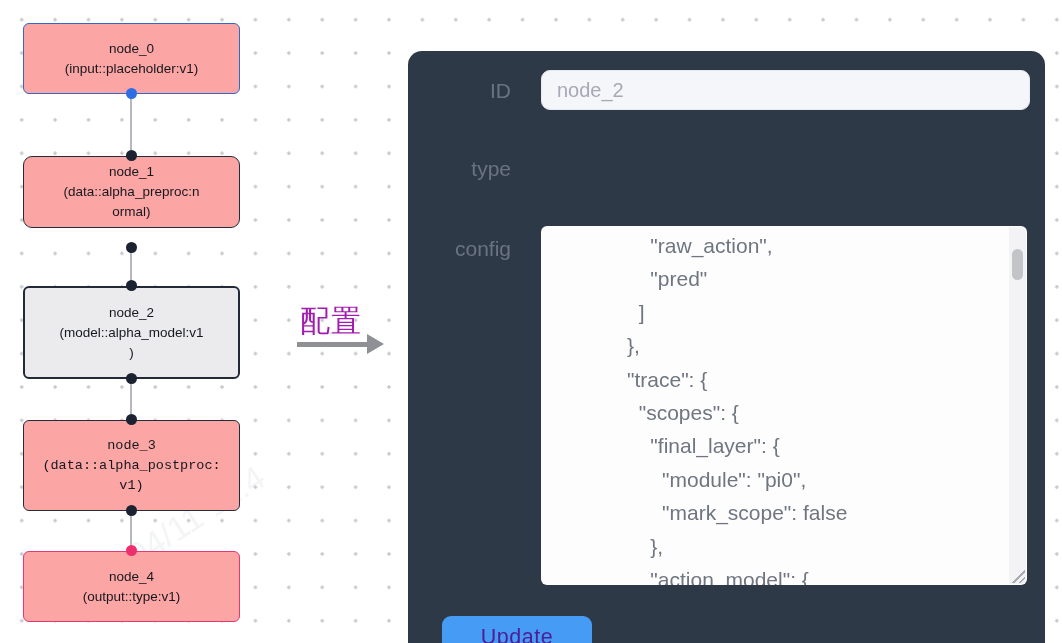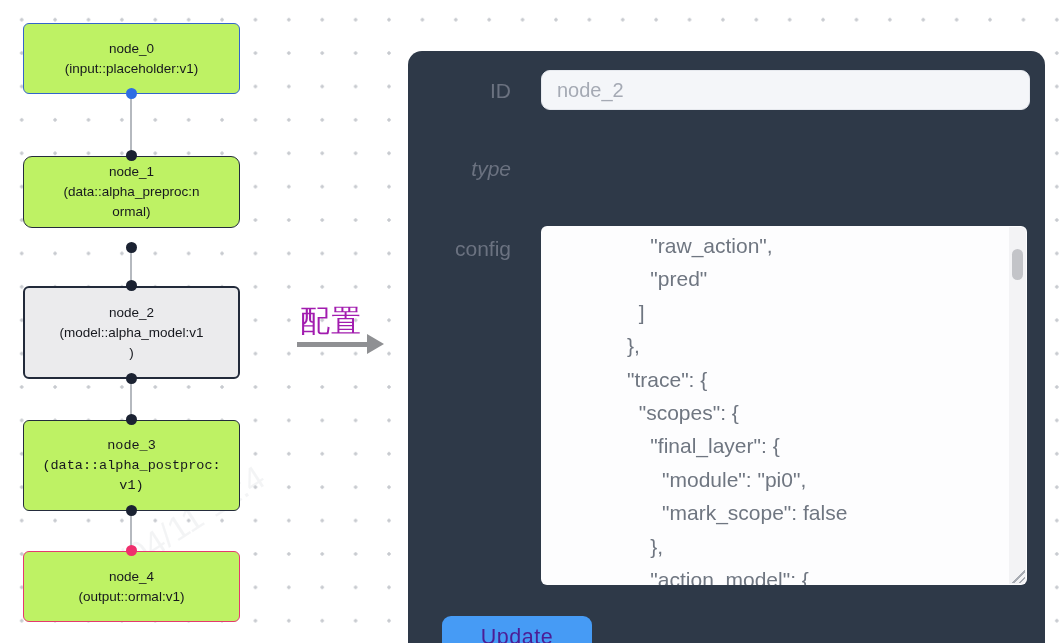--- a/index.html
+++ b/index.html
@@ -22,21 +22,21 @@
     position:absolute; font-size:34px; color:#30405a; opacity:0.05;
     transform:rotate(-33deg); white-space:nowrap; pointer-events:none;
   }
   .wm-1 { left:500px; top:420px; }
   .wm-2 { left:40px;  top:520px; }
   .wm-3 { left:620px; top:160px; }
 
   
   .node {
     position:absolute; left:23px; width:217px;
-    background:#bef264; border:1.5px solid #242c3c; border-radius:6px;
+    background:#fca5a5; border:1.5px solid #242c3c; border-radius:6px;
     display:flex; align-items:center; justify-content:center;
   }
   .node-label {
     white-space:pre-line; text-align:center;
     font-size:13.5px; line-height:20px; color:#16181e;
   }
   .n0 { top:23px;  height:71px; border-color:#3465cb; }
   .n1 { top:156px; height:72px;border-radius:9px; }
   .n2 { top:286px; height:93px; background:#ebebed; border-width:2px; border-color:#222a3a; }
   .n3 { top:420px; height:91px;font-family:Liberation Mono, monospace; }
@@ -69,21 +69,21 @@
   
   .panel {
     position:absolute; left:408px; top:13px; width:637px; height:608px;
     background:#2e3948; border-radius:14px; overflow:hidden;margin-top:38px;
   }
   .f-label {
     position:absolute; left:0; width:103px; text-align:right;
     font-size:21px; line-height:24px; color:#6b7280;
   }
   .lbl-id     { top:28px; }
-  .lbl-type   { top:106px;font-style:italic; }
+  .lbl-type   { top:106px; }
   .lbl-config { top:186px; }
 
   .inp {
     position:absolute; left:133px; width:489px; height:40px;
     background:#f4f6f9; border:1px solid #e6e9ee; border-radius:9px;
     font-family:inherit; font-size:20px; color:#a5aab4; padding:0 12px 0 15px;
     outline:none;
   }
   .inp-id   { top:19px; }
   .inp-type { top:98px; }
@@ -144,21 +144,21 @@
 (model::alpha_model:v1
 )</div>
 </div>
 <div class="node n3">
   <div class="node-label">node_3
 (data::alpha_postproc:
 v1)</div>
 </div>
 <div class="node n4">
   <div class="node-label">node_4
-(output::ormal:v1)</div>
+(output::type:v1)</div>
 </div>
 
 <div class="port p0"></div>
 <div class="port p1"></div>
 <div class="port p2"></div>
 <div class="port p3"></div>
 <div class="port p4"></div>
 <div class="port p5"></div>
 <div class="port p6"></div>
 <div class="port p7"></div>

